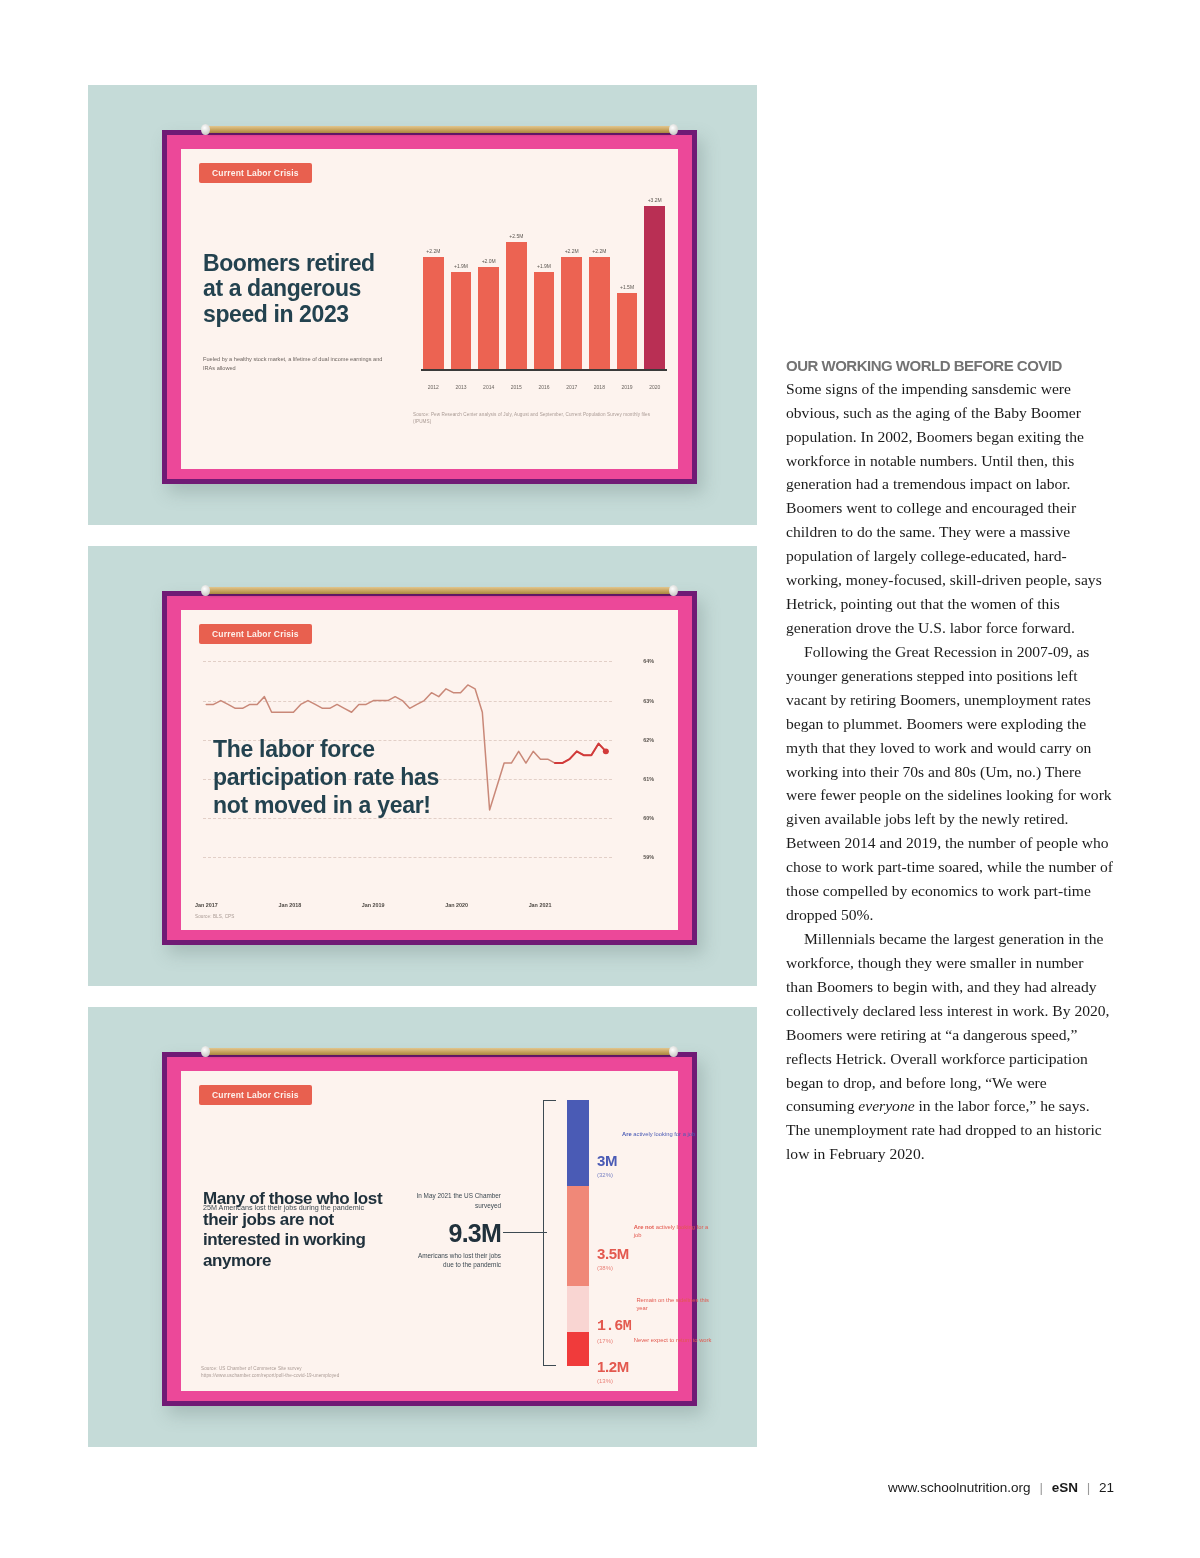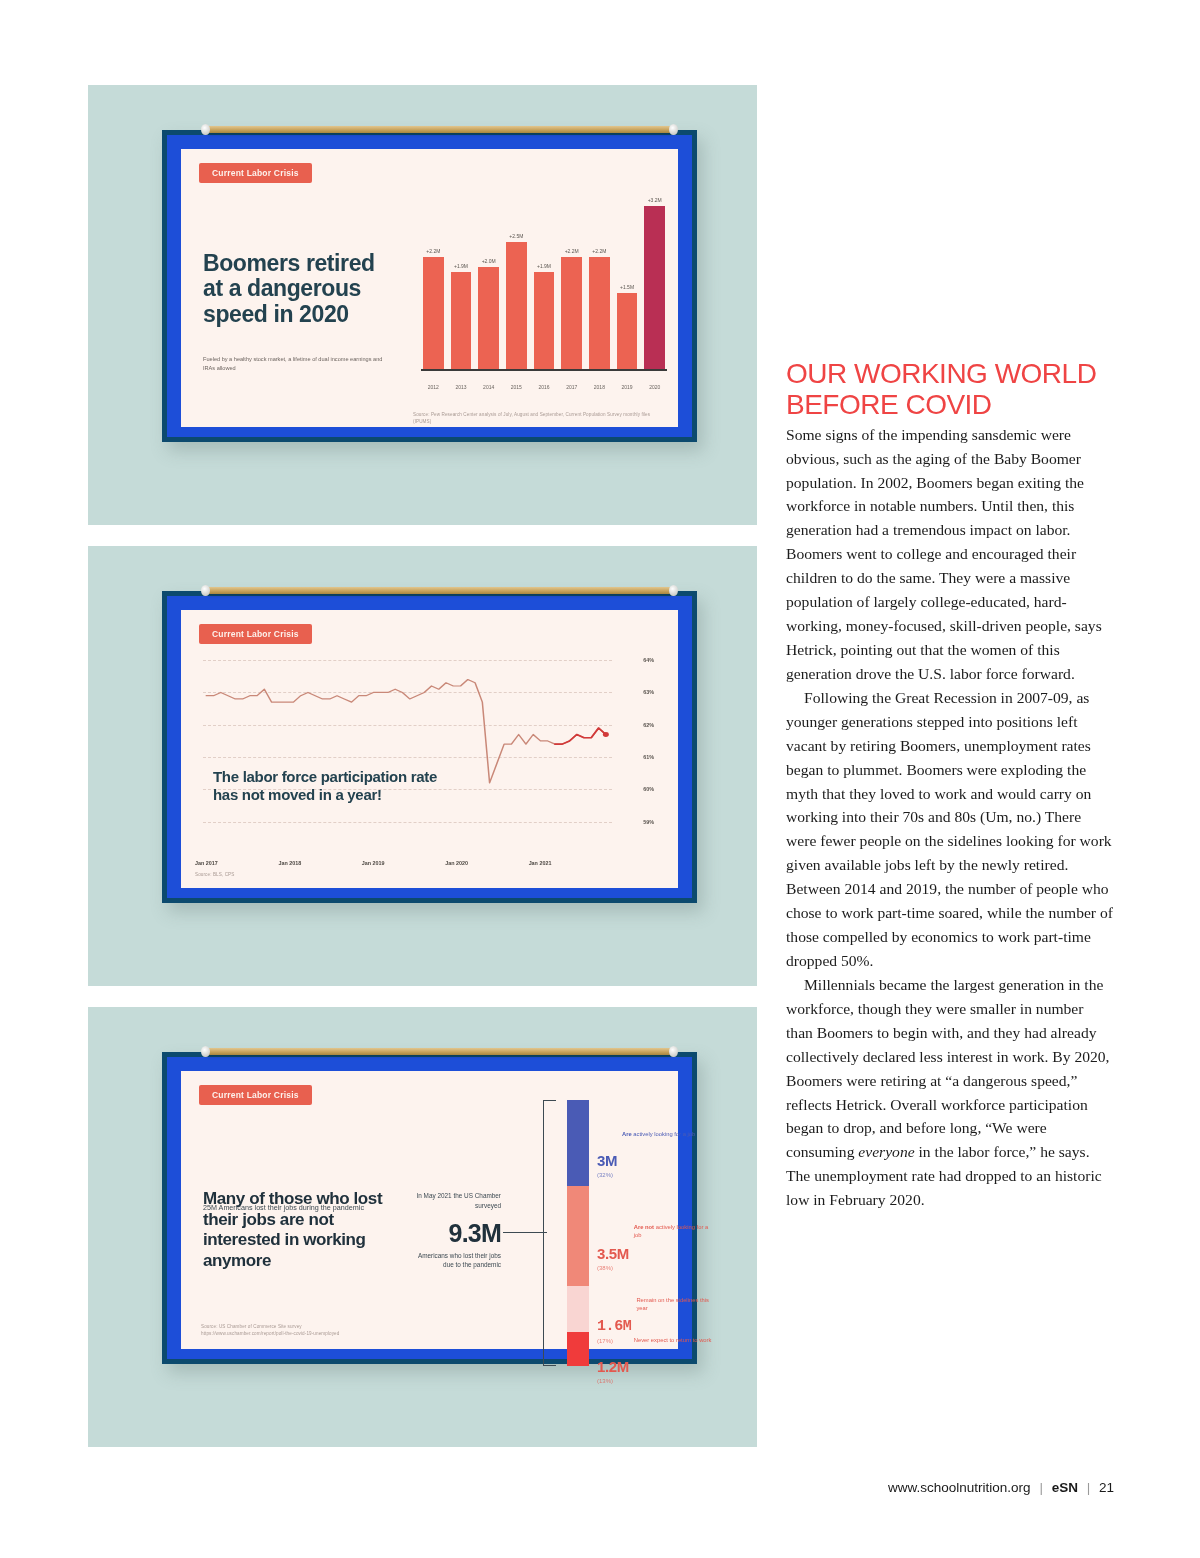--- a/index.html
+++ b/index.html
@@ -18,23 +18,23 @@
     overflow: hidden;
   }
   .photo-1 { left: 88px; top: 85px;   width: 669px; height: 440px; }
   .photo-2 { left: 88px; top: 546px;  width: 669px; height: 440px; }
   .photo-3 { left: 88px; top: 1007px; width: 669px; height: 440px; }
 
   
   .board {
     position: absolute;
     left: 74px; top: 45px;
-    width: 535px; height: 312px;
-    background: #1d4ed8;
-    border: 5px solid #0c4a6e;
+    width: 535px; height: 354px;
+    background: #ec4899;
+    border: 5px solid #701a75;
     box-shadow: 6px 9px 16px rgba(90,110,108,0.28);
   }
   .board-rail {
     position: absolute;
     left: 40px; top: -9px;
     width: 465px; height: 7px;
     background: linear-gradient(180deg,#e2c68e 0%, #c8a35d 55%, #a9863f 100%);
     border-radius: 3px;
     box-shadow: 0 2px 3px rgba(0,0,0,0.18);
   }
@@ -102,22 +102,22 @@
     height: 1.6px; background: #3a3a3a;
   }
   .bar-xlabels {
     position: absolute; left: 10px; right: 6px; bottom: 14px;
     display: flex; gap: 7px;
   }
   .bar-xlabels span { flex: 1; text-align: center; font-size: 5px; color: #6b6560; }
 
   
   .s2-head {
-    position: absolute; left: 32px; top: 158px; width: 250px;
-    font-size: 15px; font-weight: bold; line-height: 1.22;
+    position: absolute; left: 32px; top: 125px; width: 250px;
+    font-size: 23px; font-weight: bold; line-height: 1.22;
     color: #23424f; letter-spacing: -0.3px;
   }
   .linechart { position: absolute; left: 14px; top: 44px; right: 14px; bottom: 34px; }
   .grid-line {
     position: absolute; left: 8px; right: 52px; height: 0;
     border-top: 1px dashed #e2cfc7;
   }
   .ylab {
     position: absolute; right: 10px; font-size: 5.4px; color: #5a544f;
     transform: translateY(-50%); font-weight: bold;
@@ -157,22 +157,22 @@
   .leg-row { position: absolute; display: flex; align-items: flex-start; gap: 5px; }
   .leg-num { font-size: 15px; font-weight: bold; line-height: 1; letter-spacing: -0.4px; margin-top: 26px; }
   .leg-pct { font-size: 6px; margin-top: 4px; }
   .leg-desc { font-size: 5.8px; line-height: 1.42; padding-top: 3px; }
   .leg-desc b { font-weight: bold; }
 
   
   .article { position: absolute; left: 786px; top: 358px; width: 328px; }
   .art-head {
     font-family: "Liberation Sans", sans-serif;
-    font-size: 28px; font-weight: normal; line-height: 1.12;
-    color: #ef4444; letter-spacing: -0.5px;
+    font-size: 15px; font-weight: bold; line-height: 1.12;
+    color: #737373; letter-spacing: -0.5px;
   }
   .art-body {
     font-family: "Liberation Serif", serif;
     font-size: 15.6px; line-height: 1.535; color: #1c1c1c;
     text-align: left; margin-top: 2px;
   }
   .art-body p { text-indent: 0; }
   .art-body p + p { text-indent: 18px; }
   .art-body i { font-style: italic; }
 
@@ -187,21 +187,21 @@
 </head>
 <body>
 
 <div class="page">
 
   <div class="photo photo-1">
     <div class="board">
       <div class="board-rail"></div>
       <div class="slide">
         <div class="chip">Current Labor Crisis</div>
-        <div class="s1-head">Boomers retired at a dangerous speed in 2020</div>
+        <div class="s1-head">Boomers retired at a dangerous speed in 2023</div>
         <div class="s1-sub">Fueled by a healthy stock market, a lifetime of dual income earnings and IRAs allowed</div>
 
         <div class="barchart">
           <div class="bars" id="bars1">
               <div class="bar-col">
                 <div class="bar-val">+2.2M</div>
                 <div class="bar-rect" style="height: 61.1111%;"></div>
               </div>
               <div class="bar-col">
                 <div class="bar-val">+1.9M</div>

